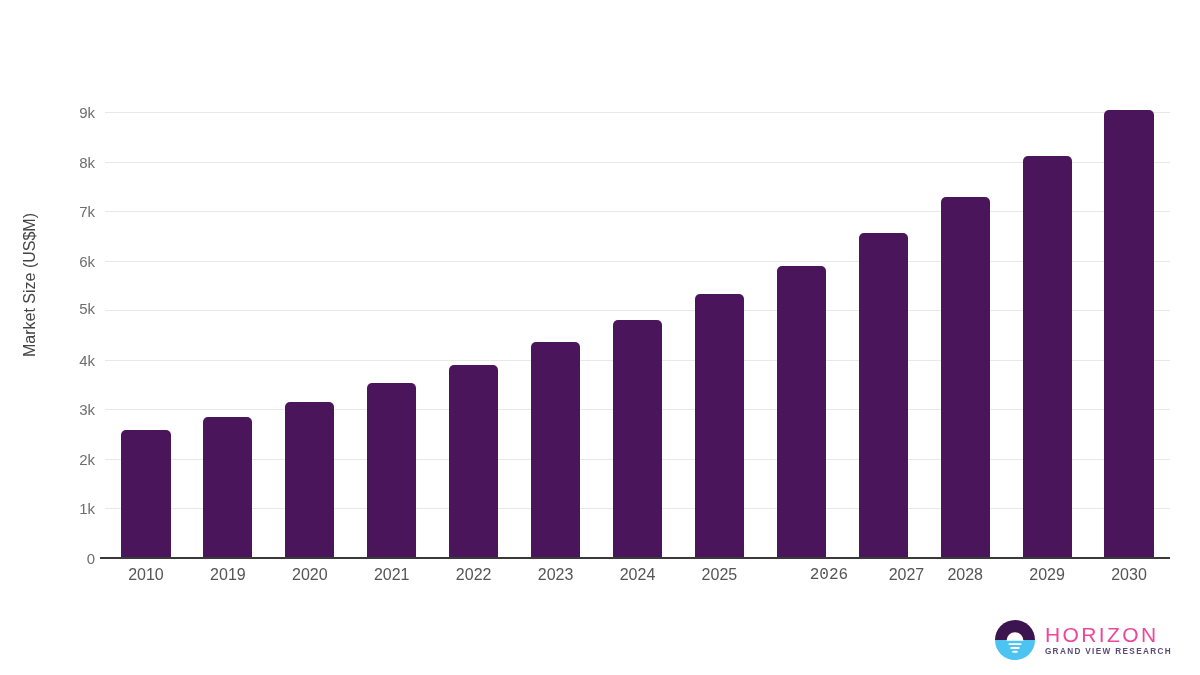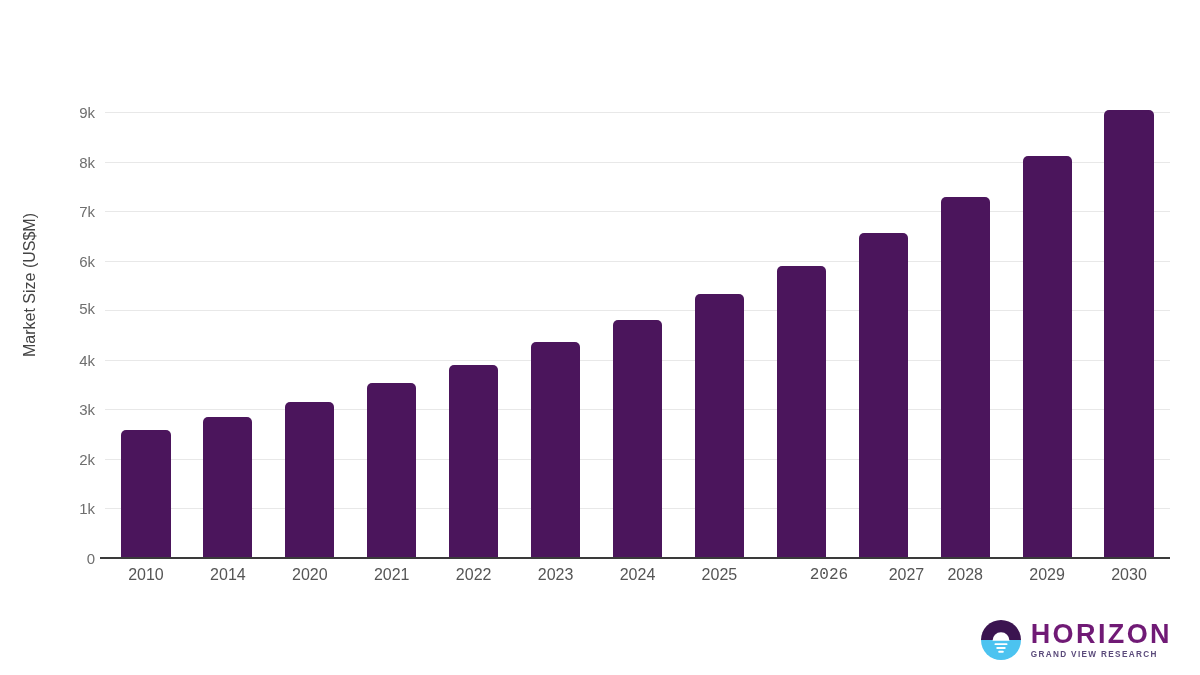--- a/index.html
+++ b/index.html
@@ -140,24 +140,24 @@
     height: 42px;
     flex: 0 0 42px;
   }
   .logo-text {
     display: flex;
     flex-direction: column;
     justify-content: center;
     line-height: 1;
   }
   .logo-word {
-    font-size: 27px;
-    font-weight: bold;
+    font-size: 21px;
+    font-weight: normal;
     letter-spacing: 2.4px;
-    color: #701a75;
+    color: #ec4899;
   }
   .logo-sub {
     margin-top: 3px;
     font-size: 8.2px;
     font-weight: bold;
     letter-spacing: 1.35px;
     color: #5a4a7a;
   }
 </style>
 </head>
@@ -232,21 +232,21 @@
       </div>
       <div class="bar-slot" style="left: 999.462px; width: 49.1538px;">
         <div class="bar" title="2030: 9050" style="height: 448.478px; background: rgb(75, 21, 92);"></div>
       </div>
     </div>
 
   <div class="axis-line"></div>
 
   <div class="x-labels">
       <div class="x-tick" style="left: 0px; width: 81.9231px;">2010</div>
-      <div class="x-tick" style="left: 81.9231px; width: 81.9231px;">2014</div>
+      <div class="x-tick" style="left: 81.9231px; width: 81.9231px;">2019</div>
       <div class="x-tick" style="left: 163.846px; width: 81.9231px;">2020</div>
       <div class="x-tick" style="left: 245.769px; width: 81.9231px;">2021</div>
       <div class="x-tick" style="left: 327.692px; width: 81.9231px;">2022</div>
       <div class="x-tick" style="left: 409.615px; width: 81.9231px;">2023</div>
       <div class="x-tick" style="left: 491.538px; width: 81.9231px;">2024</div>
       <div class="x-tick" style="left: 573.462px; width: 81.9231px;">2025</div>
       <div class="x-tick" style="left: 683px; width: 81.9231px; font-family: Liberation Mono, monospace;">2026</div>
       <div class="x-tick" style="left: 737.308px; width: 81.9231px; text-align: right;">2027</div>
       <div class="x-tick" style="left: 819.231px; width: 81.9231px;">2028</div>
       <div class="x-tick" style="left: 901.154px; width: 81.9231px;">2029</div>

